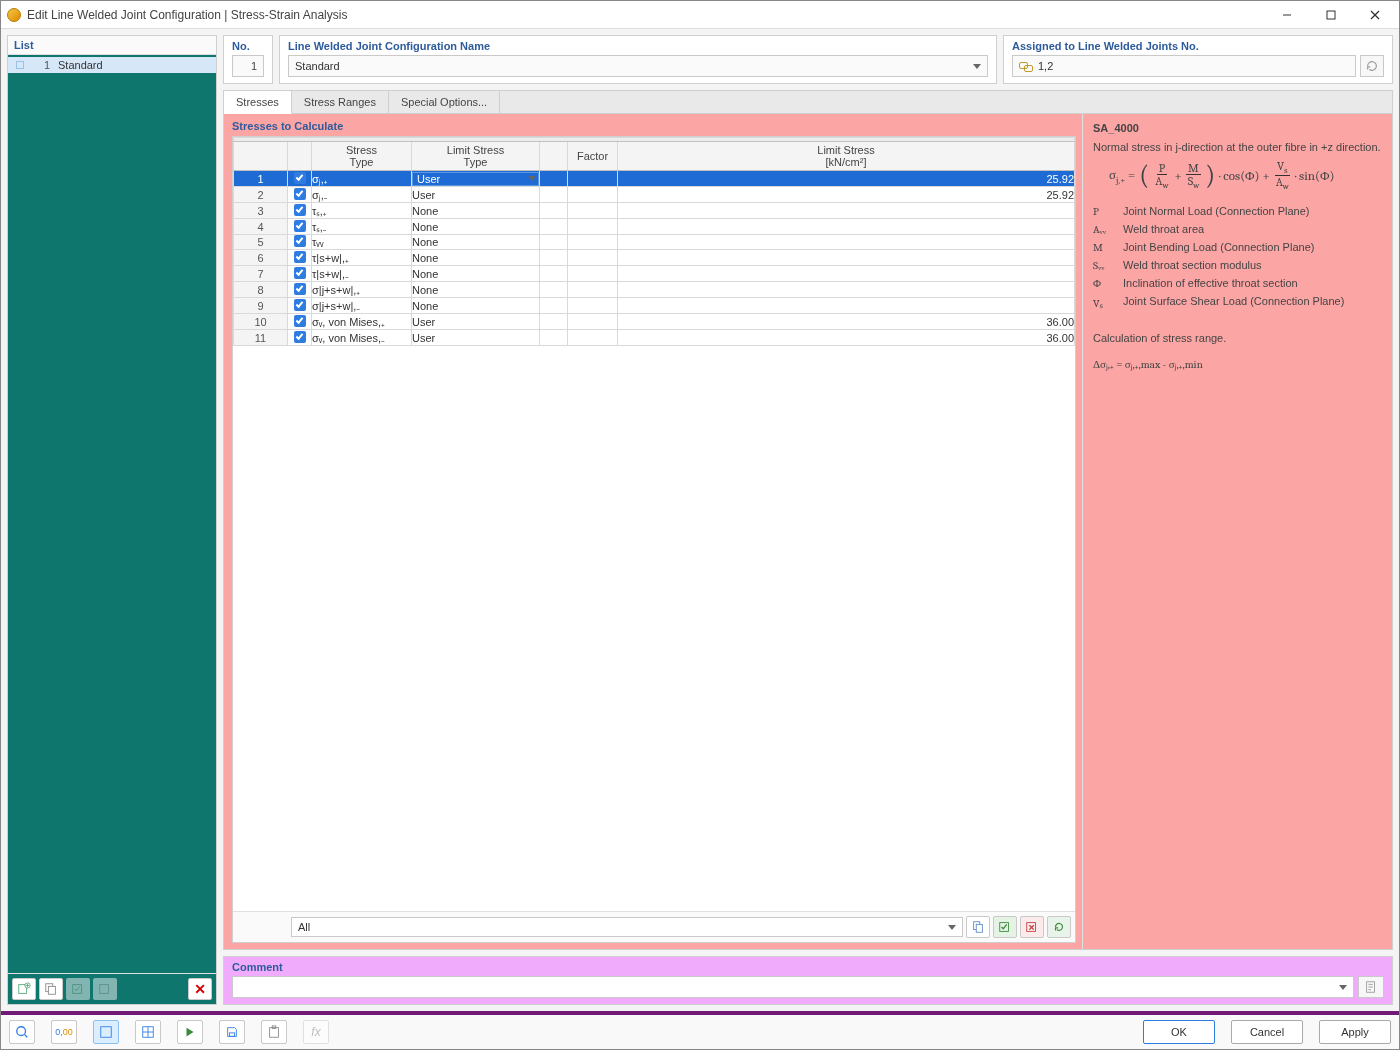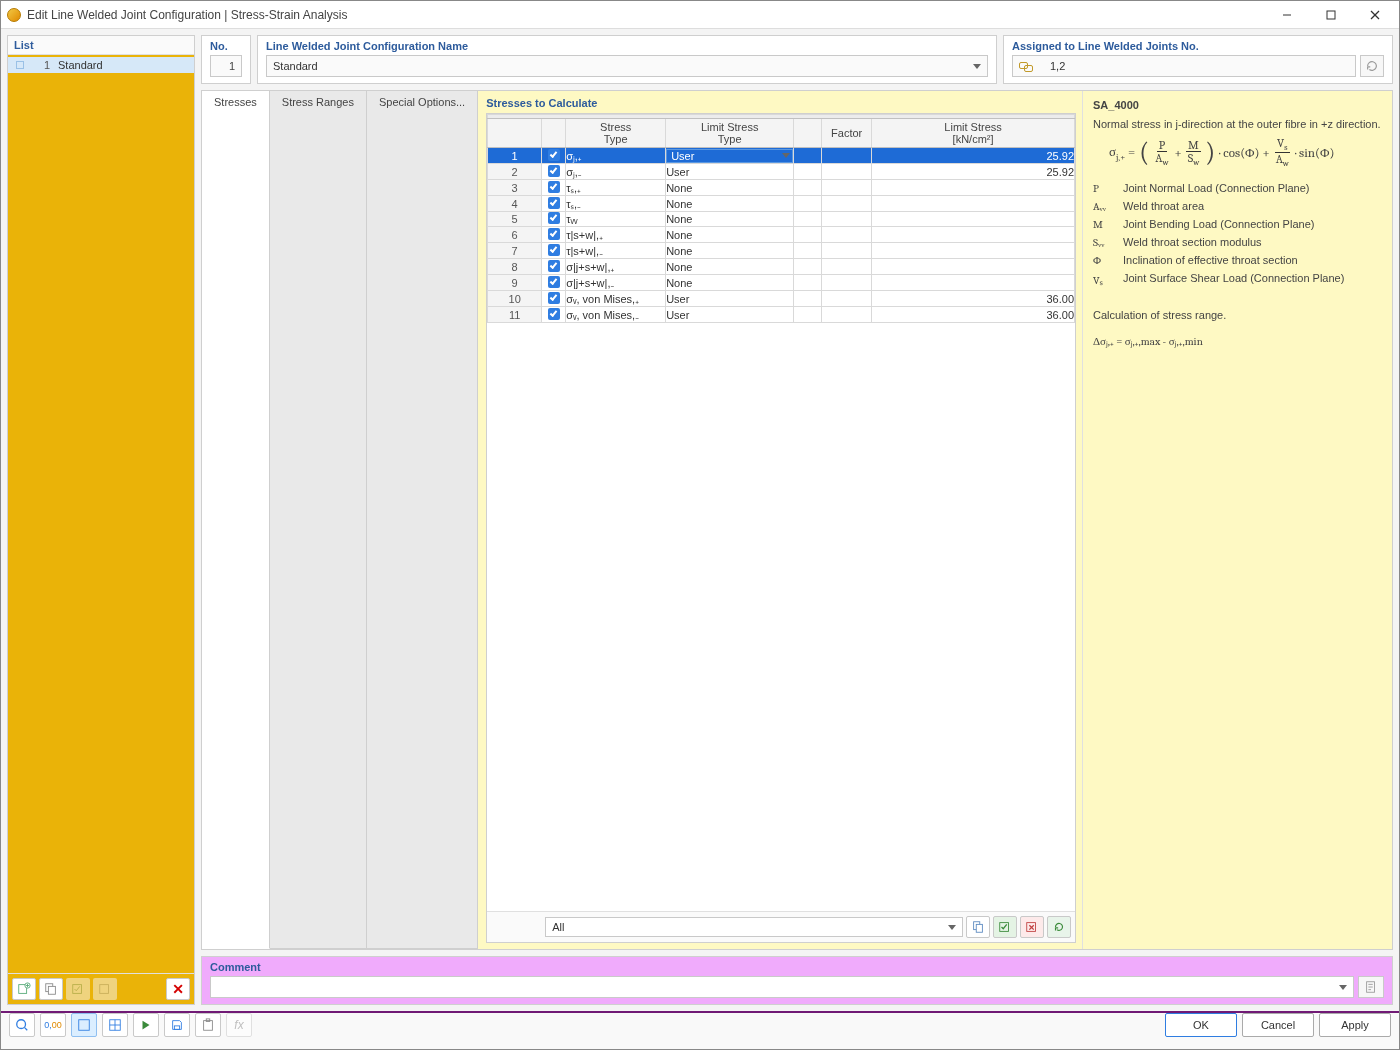--- a/index.html
+++ b/index.html
@@ -4,21 +4,21 @@
 <style>
 html,body{margin:0;padding:0;height:100%;font-family:"Segoe UI",Tahoma,sans-serif;font-size:11px;color:#333;background:#fff;overflow:hidden}
 *{box-sizing:border-box}
 .win{width:1400px;height:1050px;border:1px solid #888;background:#fff;position:relative;display:flex;flex-direction:column}
 .title-bar{height:28px;display:flex;align-items:center;padding:0 2px 0 6px;border-bottom:1px solid #ddd}
 .title-bar .tb-icon{width:14px;height:14px;border-radius:50%;background:linear-gradient(135deg,#f2c844,#e08a00);margin-right:6px;border:1px solid #b57a00}
 .title-text{flex:1;font-size:12px;color:#444}
 .win-ctrl{width:44px;height:26px;display:flex;align-items:center;justify-content:center;color:#333}
 .body{flex:1;display:flex;flex-direction:column;background:#f4f4f4}
 .top-region{flex:1;display:flex;padding:6px;gap:6px;min-height:0}
-.left-panel{width:188px;display:flex;flex-direction:column;background:#eab308;border:1px solid #cfcfcf}
+.left-panel{width:210px;display:flex;flex-direction:column;background:#0f766e;border:1px solid #cfcfcf}
 .lp-header{color:#2d5b9c;font-weight:600;padding:3px 6px;background:#fafafa;border-bottom:1px solid #e0e0e0}
 .lp-list{flex:1;overflow:auto;padding-top:2px}
 .lp-item{padding:2px 4px;display:flex;align-items:center;cursor:default}
 .lp-item.selected{background:#d6e8f8}
 .lp-sw{width:8px;height:8px;background:#d6e8f8;border:1px solid #9ac1e6;margin:0 4px}
 .lp-num{width:22px;text-align:right;margin-right:8px;color:#555}
 .lp-tools{display:flex;gap:3px;padding:4px;border-top:1px solid #e0e0e0;position:relative}
 .tool-btn{width:24px;height:22px;border:1px solid transparent;border-radius:2px;display:flex;align-items:center;justify-content:center;background:#f4f4f4}
 .tool-btn.b{border-color:#c9c9c9;background:#fff}
 .tool-btn .ic{width:14px;height:14px}
@@ -29,27 +29,27 @@
 .box{background:#fff;border:1px solid #cfcfcf;padding:4px 8px 6px}
 .box-lbl{color:#2d5b9c;font-weight:600;margin-bottom:3px}
 .no-box{width:50px}
 .no-field,.name-field,.assign-field{height:22px;border:1px solid #c9c9c9;background:#fafafa;display:flex;align-items:center;padding:0 6px;font-size:11px}
 .no-box .no-field{justify-content:flex-end;color:#444}
 .name-box{flex:1}
 .name-field{justify-content:space-between;cursor:default}
 .chev{width:0;height:0;border-left:4px solid transparent;border-right:4px solid transparent;border-top:5px solid #666}
 .assign-box{width:390px;display:flex;flex-direction:column}
 .assign-row{display:flex;gap:4px}
-.assign-field{flex:1;gap:18px}
+.assign-field{flex:1;gap:6px}
 .link-ic{width:13px;height:12px;display:inline-block;position:relative}
 .link-ic::before,.link-ic::after{content:"";position:absolute;width:7px;height:5px;border:1px solid #c29a2a;border-radius:2px}
 .link-ic::before{left:0;top:2px}
 .link-ic::after{left:5px;top:5px}
 .refresh-btn{width:24px;border:1px solid #c9c9c9;background:#f7f7f7;display:flex;align-items:center;justify-content:center;color:#888}
-.tab-area{flex:1;background:#fef9c3;border:1px solid #cfcfcf;display:flex;flex-direction:row;min-height:0}
+.tab-area{flex:1;background:#fca5a5;border:1px solid #cfcfcf;display:flex;flex-direction:column;min-height:0}
 .tabs{display:flex;background:#e9e9e9;border-bottom:1px solid #cfcfcf}
 .tab{padding:5px 12px;border-right:1px solid #cfcfcf;color:#444;cursor:default}
 .tab.active{background:#fff;border-bottom:1px solid #fff;margin-bottom:-1px}
 .tab-body{flex:1;display:flex;min-height:0}
 .stresses-col{flex:1;display:flex;flex-direction:column;padding:6px 6px 6px 8px;min-width:0}
 .sec-lbl{color:#2d5b9c;font-weight:600;margin-bottom:4px}
 .grid-wrap{flex:1;border:1px solid #cfcfcf;background:#fff;overflow:hidden;display:flex;flex-direction:column;min-height:0}
 .grid{flex:1;overflow:auto}
 table.g{border-collapse:collapse;width:100%;table-layout:fixed}
 table.g th,table.g td{border:1px solid #d9d9d9;padding:0;height:14px;font-size:11px}
@@ -84,21 +84,21 @@
 .frac .n{border-bottom:1px solid #333;padding:0 2px}
 .frac .d{padding:0 2px}
 .paren{font-size:26px;line-height:26px}
 .legend{margin-top:4px}
 .legend div{display:flex;gap:8px;margin-bottom:5px}
 .legend .sym{width:22px;font-family:Cambria,serif}
 .calc-range{margin-top:22px}
 .comment-area{background:#f0abfc;border:1px solid #cfcfcf;padding:4px 8px 6px}
 .comment-row{display:flex;gap:4px}
 .comment-field{flex:1;height:22px;border:1px solid #c9c9c9;background:#fff;display:flex;align-items:center;justify-content:space-between;padding:0 6px}
-.footer{height:38px;border-top:2px solid #701a75;background:#f9f9f9;display:flex;align-items:flex-start;padding:0 8px;gap:5px}
+.footer{height:38px;border-top:4px solid #701a75;background:#f9f9f9;display:flex;align-items:center;padding:0 8px;gap:16px}
 .ft-btn{width:26px;height:24px;border:1px solid #c9c9c9;background:#fff;border-radius:2px;display:flex;align-items:center;justify-content:center;color:#2f7de1;font-size:12px}
 .ft-btn.on{background:#dbeeff;border-color:#8fbff0}
 .ft-btn.off{opacity:.5}
 .ft-spacer{flex:1}
 .dlg-btn{min-width:72px;height:24px;border:1px solid #aaa;background:#fff;border-radius:2px;padding:0 14px;display:flex;align-items:center;justify-content:center;cursor:default}
 .dlg-btn.primary{border-color:#2f7de1}
 sub{font-size:.7em}
 </style>
 </head>
 <body>

